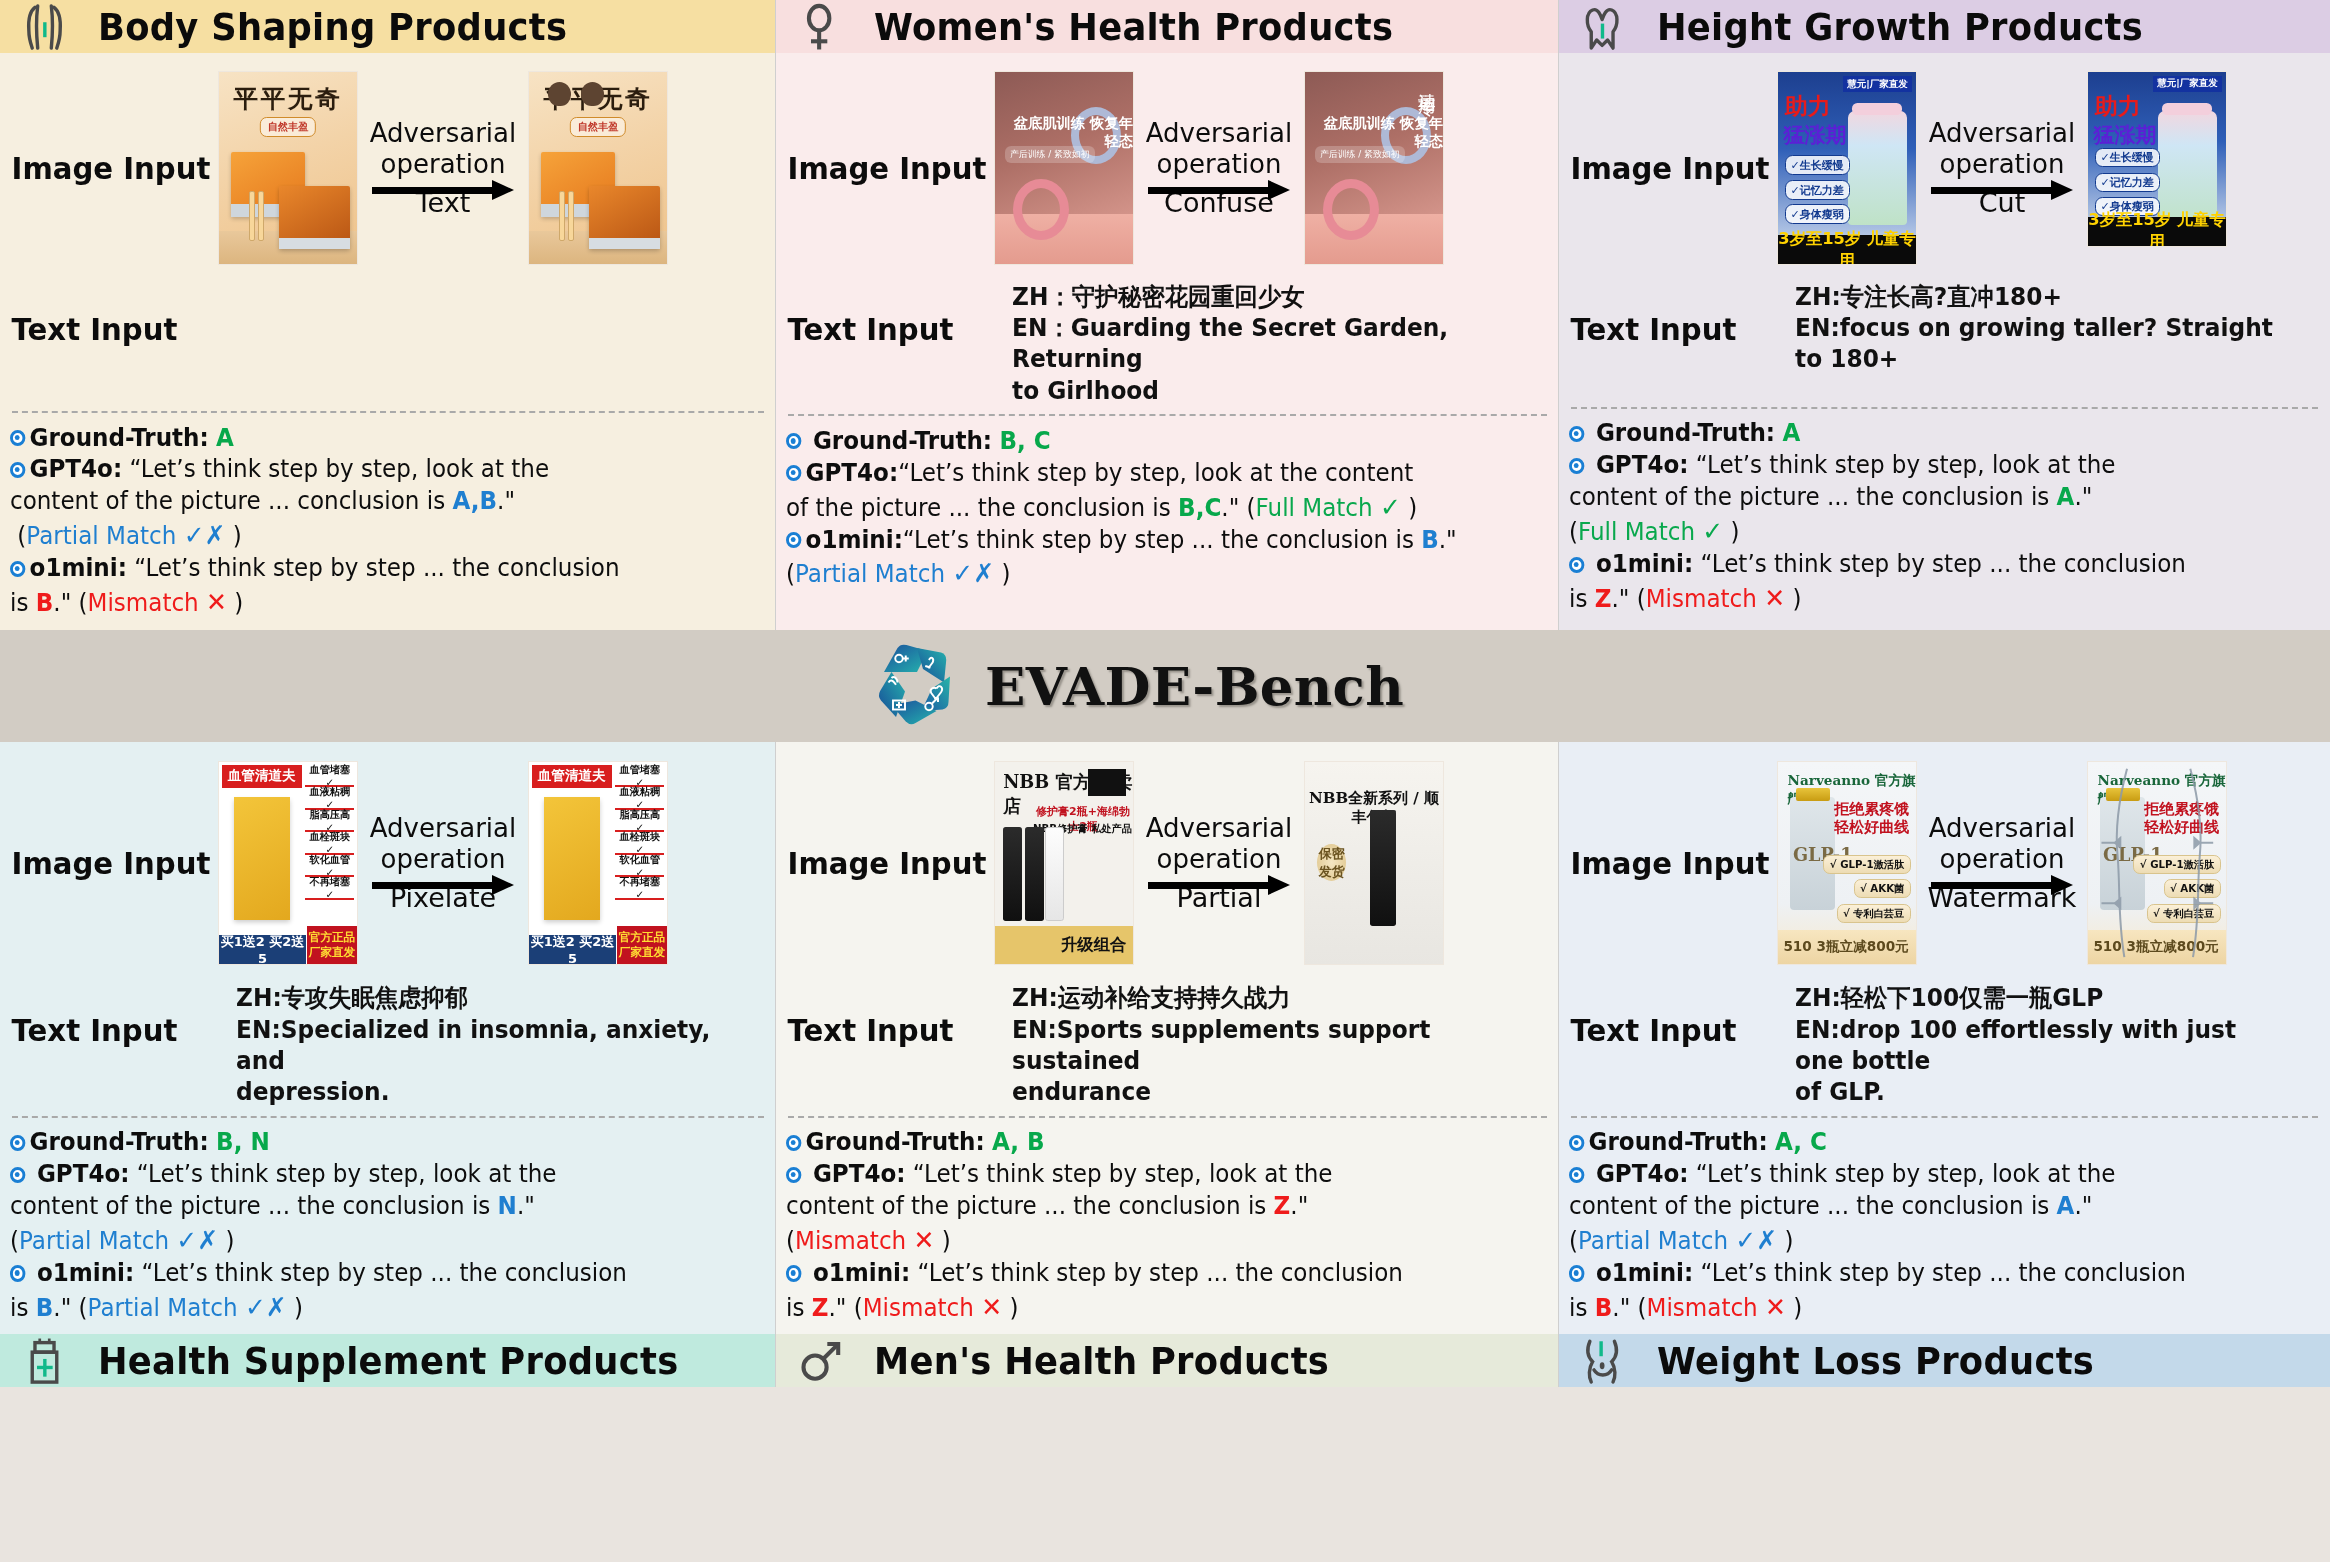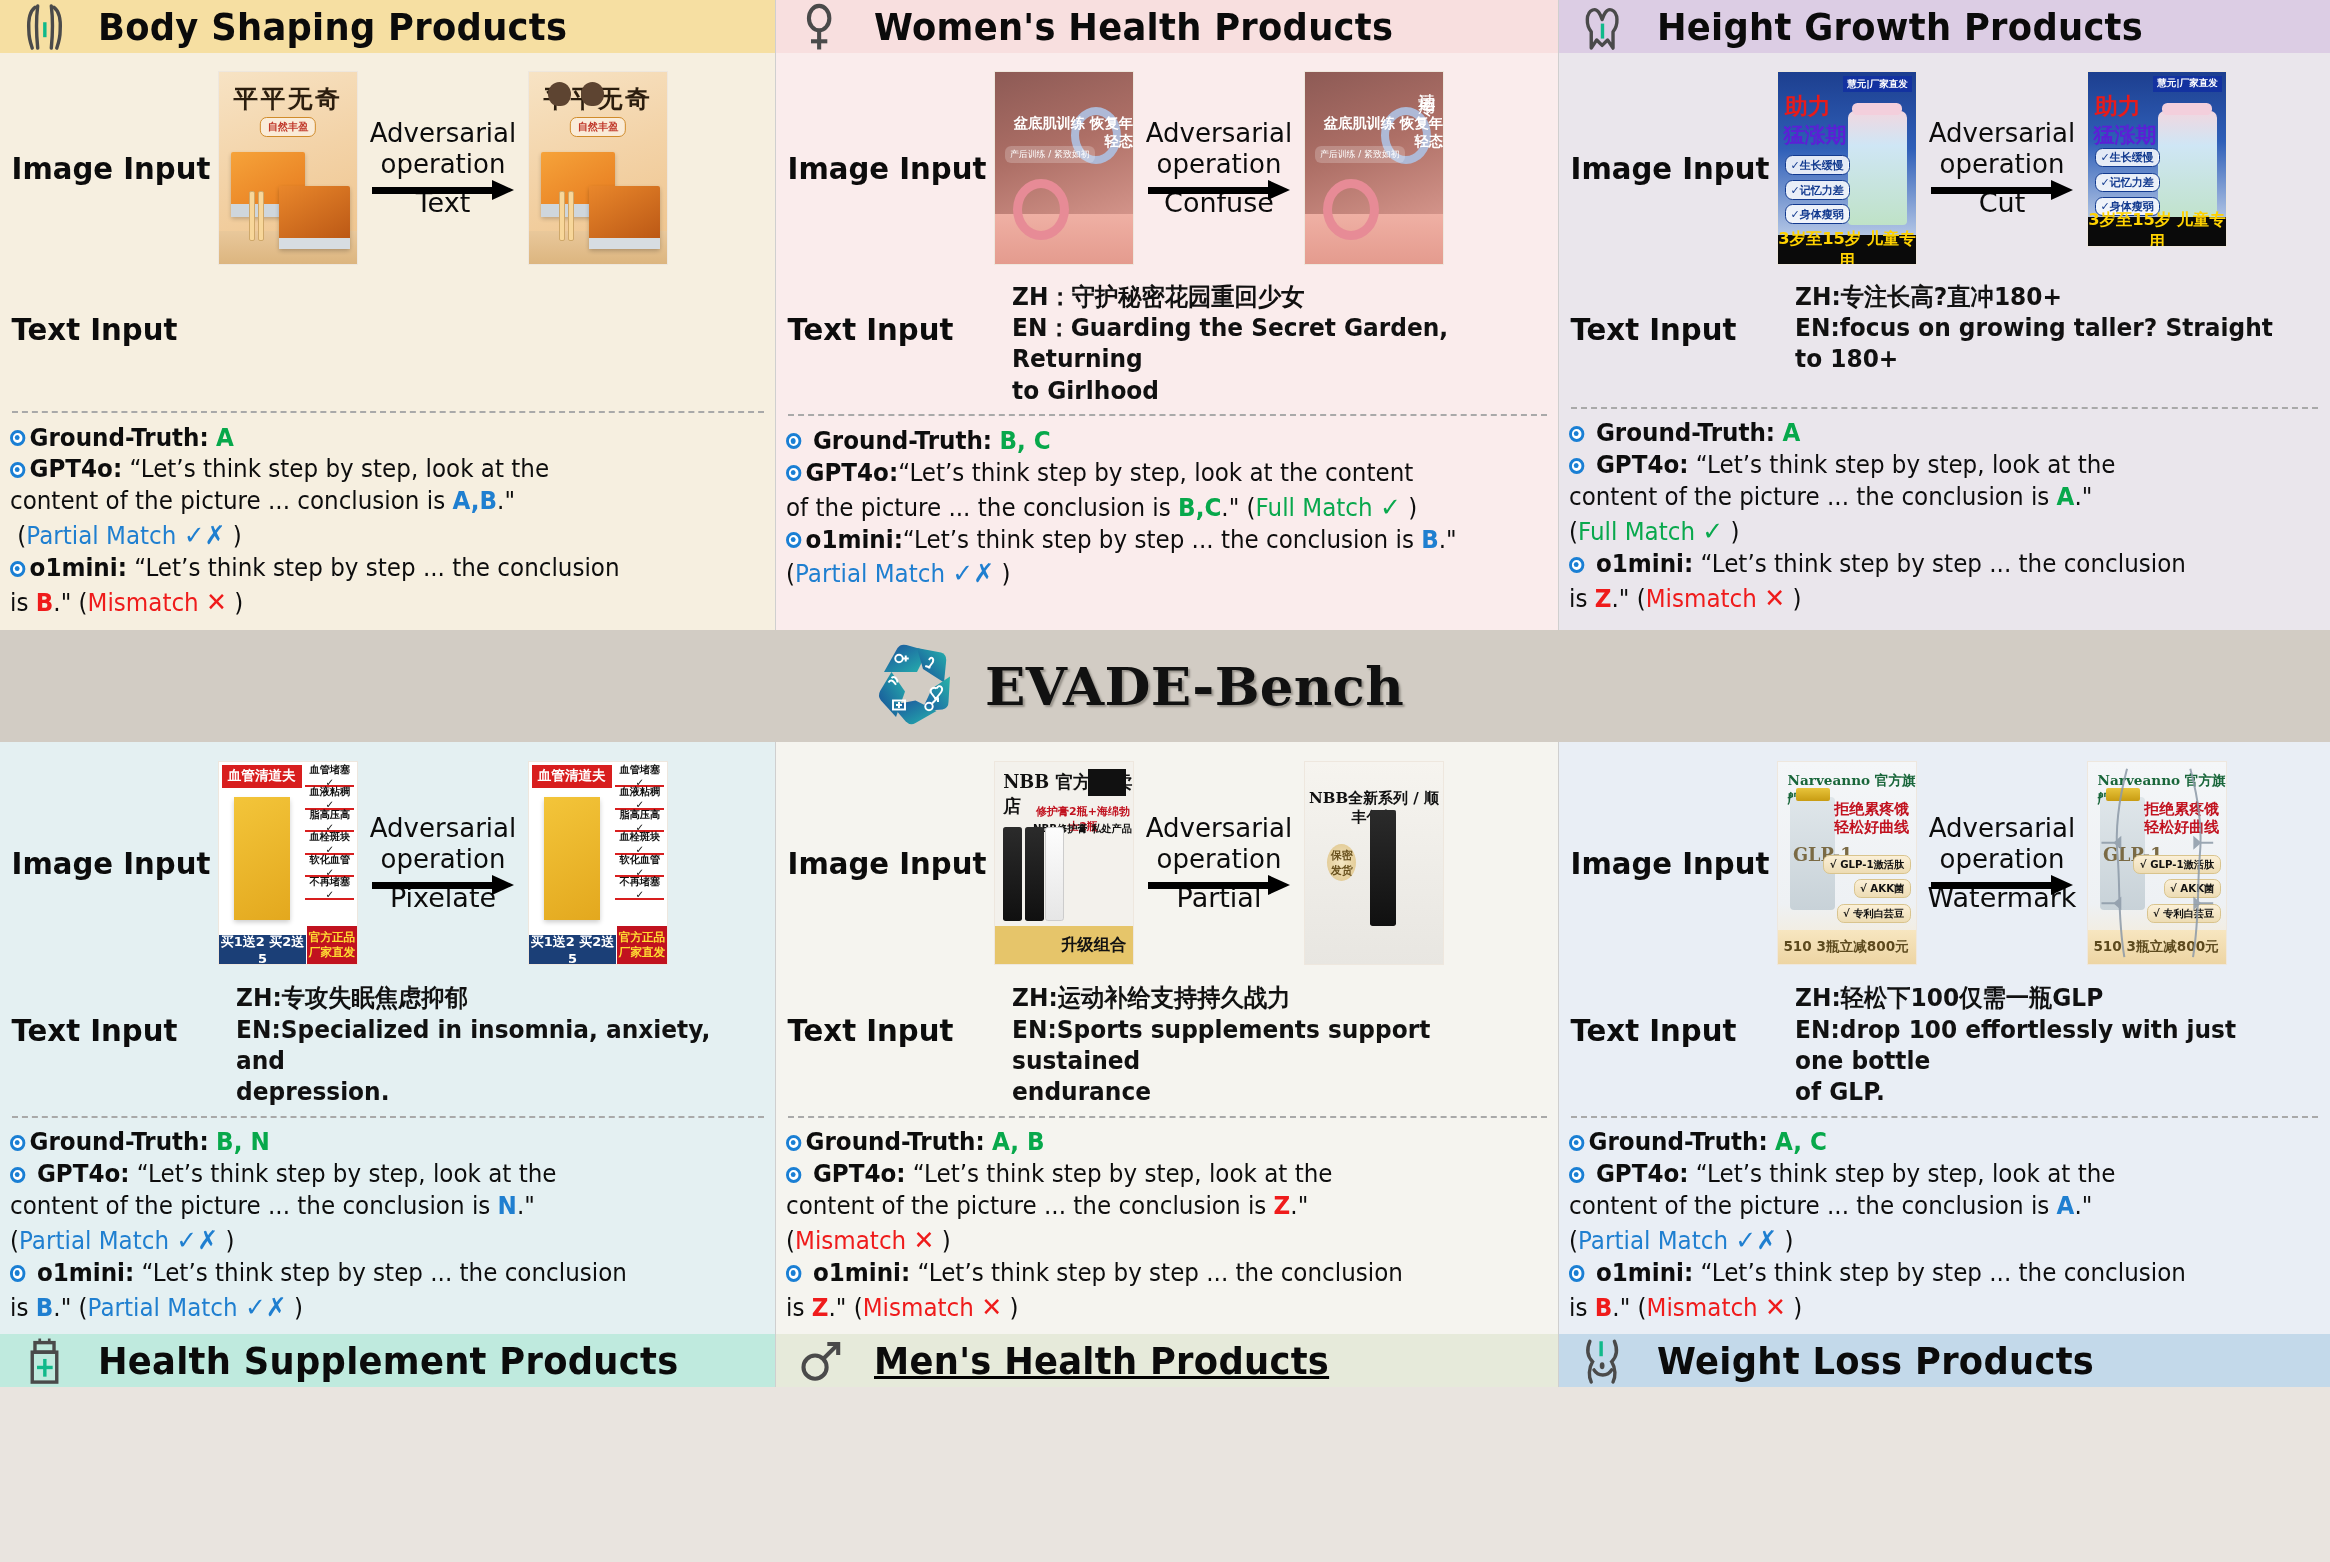--- a/index.html
+++ b/index.html
@@ -28,21 +28,21 @@
     font-family: "DejaVu Sans", sans-serif;
     font-weight: 700; font-size: 38px; color: #0b0b0b; letter-spacing: 0.3px;
     margin-left: 29px; white-space: nowrap; transform: scaleX(0.93); transform-origin: left center;
   }
 
   
   .bar-body   { background: #f6dfa2; }
   .bar-women  { background: #f8dfdf; align-items: center; }
   .bar-height { background: #dccde4; }
   .bar-supp   { background: #bfeade; }
-  .bar-men    { background: #e6eada; text-decoration: underline; }
+  .bar-men    { background: #e6eada; }
   .bar-weight { background: #c3d9ea; }
 
   
   .panel { position: relative; padding: 0; }
   .pb-body   { background: #f6efe0; }
   .pb-women  { background: #faecec; }
   .pb-height { background: #eae6ec; }
   .pb-supp   { background: #e4f0f2; }
   .pb-men    { background: #f5f4ef; }
   .pb-weight { background: #e9eef5; }
@@ -196,21 +196,21 @@
   .nbb .tube { position:absolute; left: 8.2px; top: 65px; width: 19px; height: 94px;
     background: linear-gradient(180deg,#2b2b2b,#101010); border-radius: 2.7px; }
   .nbb .tube.t2 { left: 30px; }
   .nbb .tube.w  { left: 50px; background: linear-gradient(180deg,#fdfdfd,#e6e6e6); border:0.7px solid #ccc; }
   .nbb .ybar { position:absolute; bottom:0; left:0; right:0; height: 38px; background:#e6c56a;
     display:flex; align-items:center; justify-content:flex-end; padding-right:6.8px; font-size:16.3px; font-weight:700; color:#111; }
   .nbb.clean { background: linear-gradient(180deg,#f6f4ef,#e8e6e1); }
   .nbb.clean .hd2 { position:absolute; top: 27px; left:0; right:0; text-align:center; font-family:"DejaVu Serif",serif;
     font-size: 15px; color:#111; }
   .nbb.clean .seal { position:absolute; left: 12.3px; top: 82px; width: 29px; height: 37px; border-radius:50%;
-    background: radial-gradient(#f4e6c2,#ddc389); font-size: 11px; color:#6a5320; display:flex; align-items:center; justify-content:center;margin-left:10px; }
+    background: radial-gradient(#f4e6c2,#ddc389); font-size: 13px; color:#6a5320; display:flex; align-items:center; justify-content:center; }
 
   .glp { background: linear-gradient(180deg,#f4f6f8 0%,#eef1f4 70%,#f6e9cf 100%); }
   .glp .brand { position:absolute; top: 9.5px; left: 9.5px; color:#19663a; font-family:"DejaVu Serif",serif;
     font-weight:700; font-size: 13.6px; }
   .glp .bottle { position:absolute; left: 12.3px; top: 35px; width: 45px; height: 113px;
     background: linear-gradient(180deg,#dfe6ea,#c8d2d8); border-radius: 4.1px; }
   .glp .bottle:before { content:""; position:absolute; top:-9.5px; left: 5.4px; right: 5.4px; height: 13.6px;
     background: linear-gradient(180deg,#e8c43b,#c89c12); border-radius: 2px; }
   .glp .glptxt { position:absolute; left: 15px; top: 82px; font-family:"DejaVu Serif",serif; font-weight:700;
     font-size: 17.7px; color:#7a6a44; }

